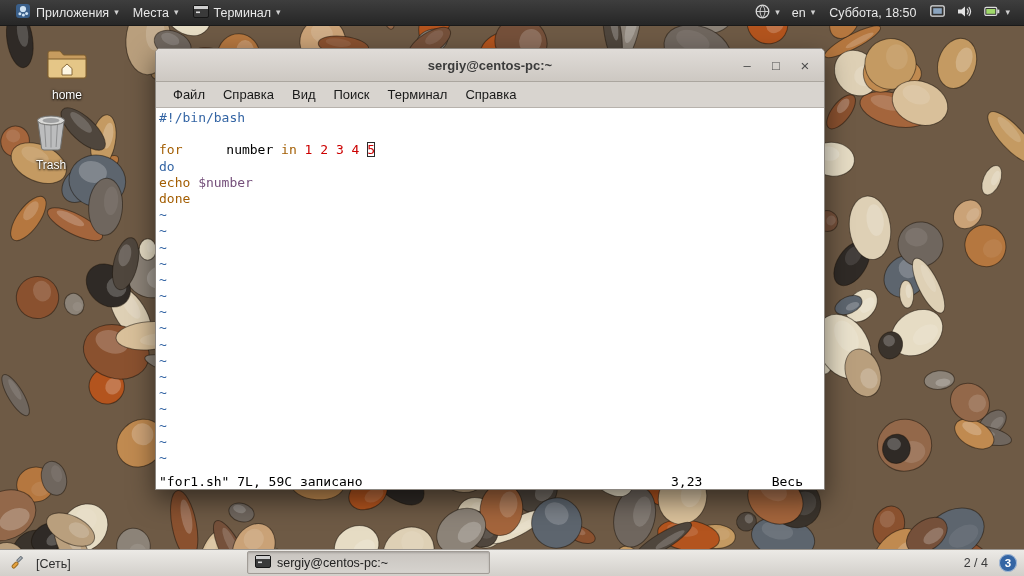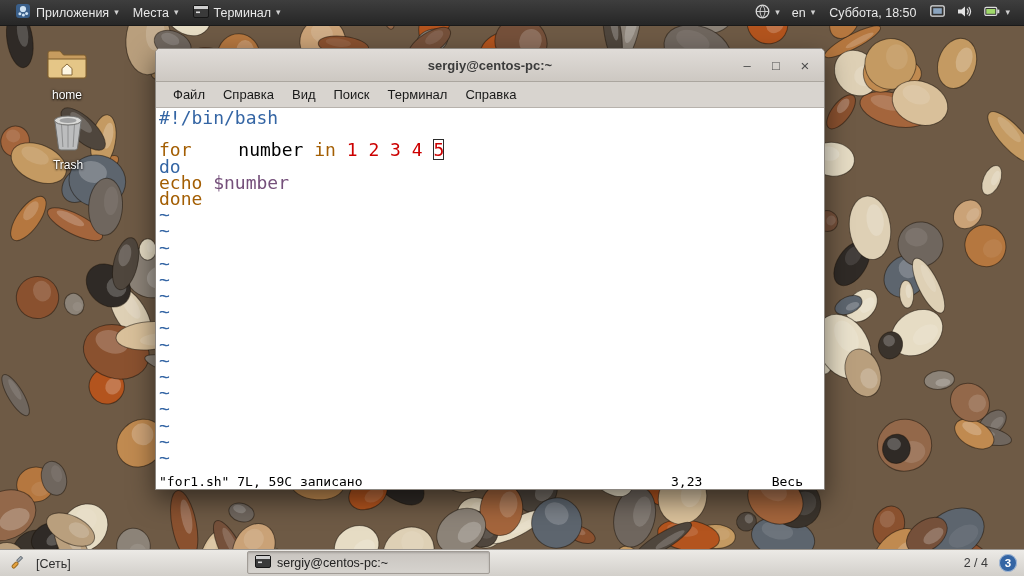--- a/index.html
+++ b/index.html
@@ -23,21 +23,21 @@
   .clock { padding:0 8px; white-space:nowrap; }
 
   
   .desk-icon { position:absolute; width:62px; text-align:center; z-index:10; cursor:default; }
   .desk-icon .ic { display:inline-block; }
   .desk-icon .lbl {
     display:block; margin-top:2px; color:#fff; font-size:12px;
     text-shadow:0 1px 2px rgba(0,0,0,.95), 0 0 3px rgba(0,0,0,.8);
   }
   #icon-home { left:36px; top:46px; }
-  #icon-trash { left:37px; top:114px; }
+  #icon-trash { left:20px; top:114px; }
 
   
   .window {
     position:absolute; left:155px; top:48px; width:670px; height:442px;
     border:1px solid #8b8680; border-radius:5px 5px 0 0;
     box-shadow:0 10px 26px rgba(0,0,0,.5); z-index:20;
     background:#fff; overflow:hidden;
   }
   .titlebar {
     height:33px; background:linear-gradient(#e0dcd8,#cdc8c2);
@@ -49,21 +49,21 @@
   .win-btn { color:#4c4c4c; font-size:13px; line-height:1; cursor:default; width:14px; text-align:center; }
   .menubar {
     height:26px; background:#d8d4cf; border-bottom:1px solid #b7b2ac;
     display:flex; align-items:center; font-size:13px; color:#191919; padding-left:8px;
   }
   .menu-item { padding:4px 9px; cursor:default; }
 
   .term { position:relative; height:382px; background:#ffffff; overflow:hidden; }
   .code { padding:2px 2px 0 3px; }
   .cline {
-    font-family:"DejaVu Sans Mono", monospace; font-size:18px;
+    font-family:"DejaVu Sans Mono", monospace; font-size:13px;
     line-height:16.2px; height:16.2px; white-space:pre; color:#000;
   }
   .tok-comment { color:var(--syn_comment); }
   .tok-stmt    { color:var(--syn_statement); }
   .tok-num     { color:var(--syn_number); }
   .tok-ident   { color:var(--syn_identifier); }
   .tok-loop    { color:var(--syn_loop); }
   .tok-plain   { color:#000;margin-left:36px; }
   .cursor { outline:1px solid #2b2b2b; outline-offset:-1px; }
   .tilde { color:var(--tilde_blue); }

